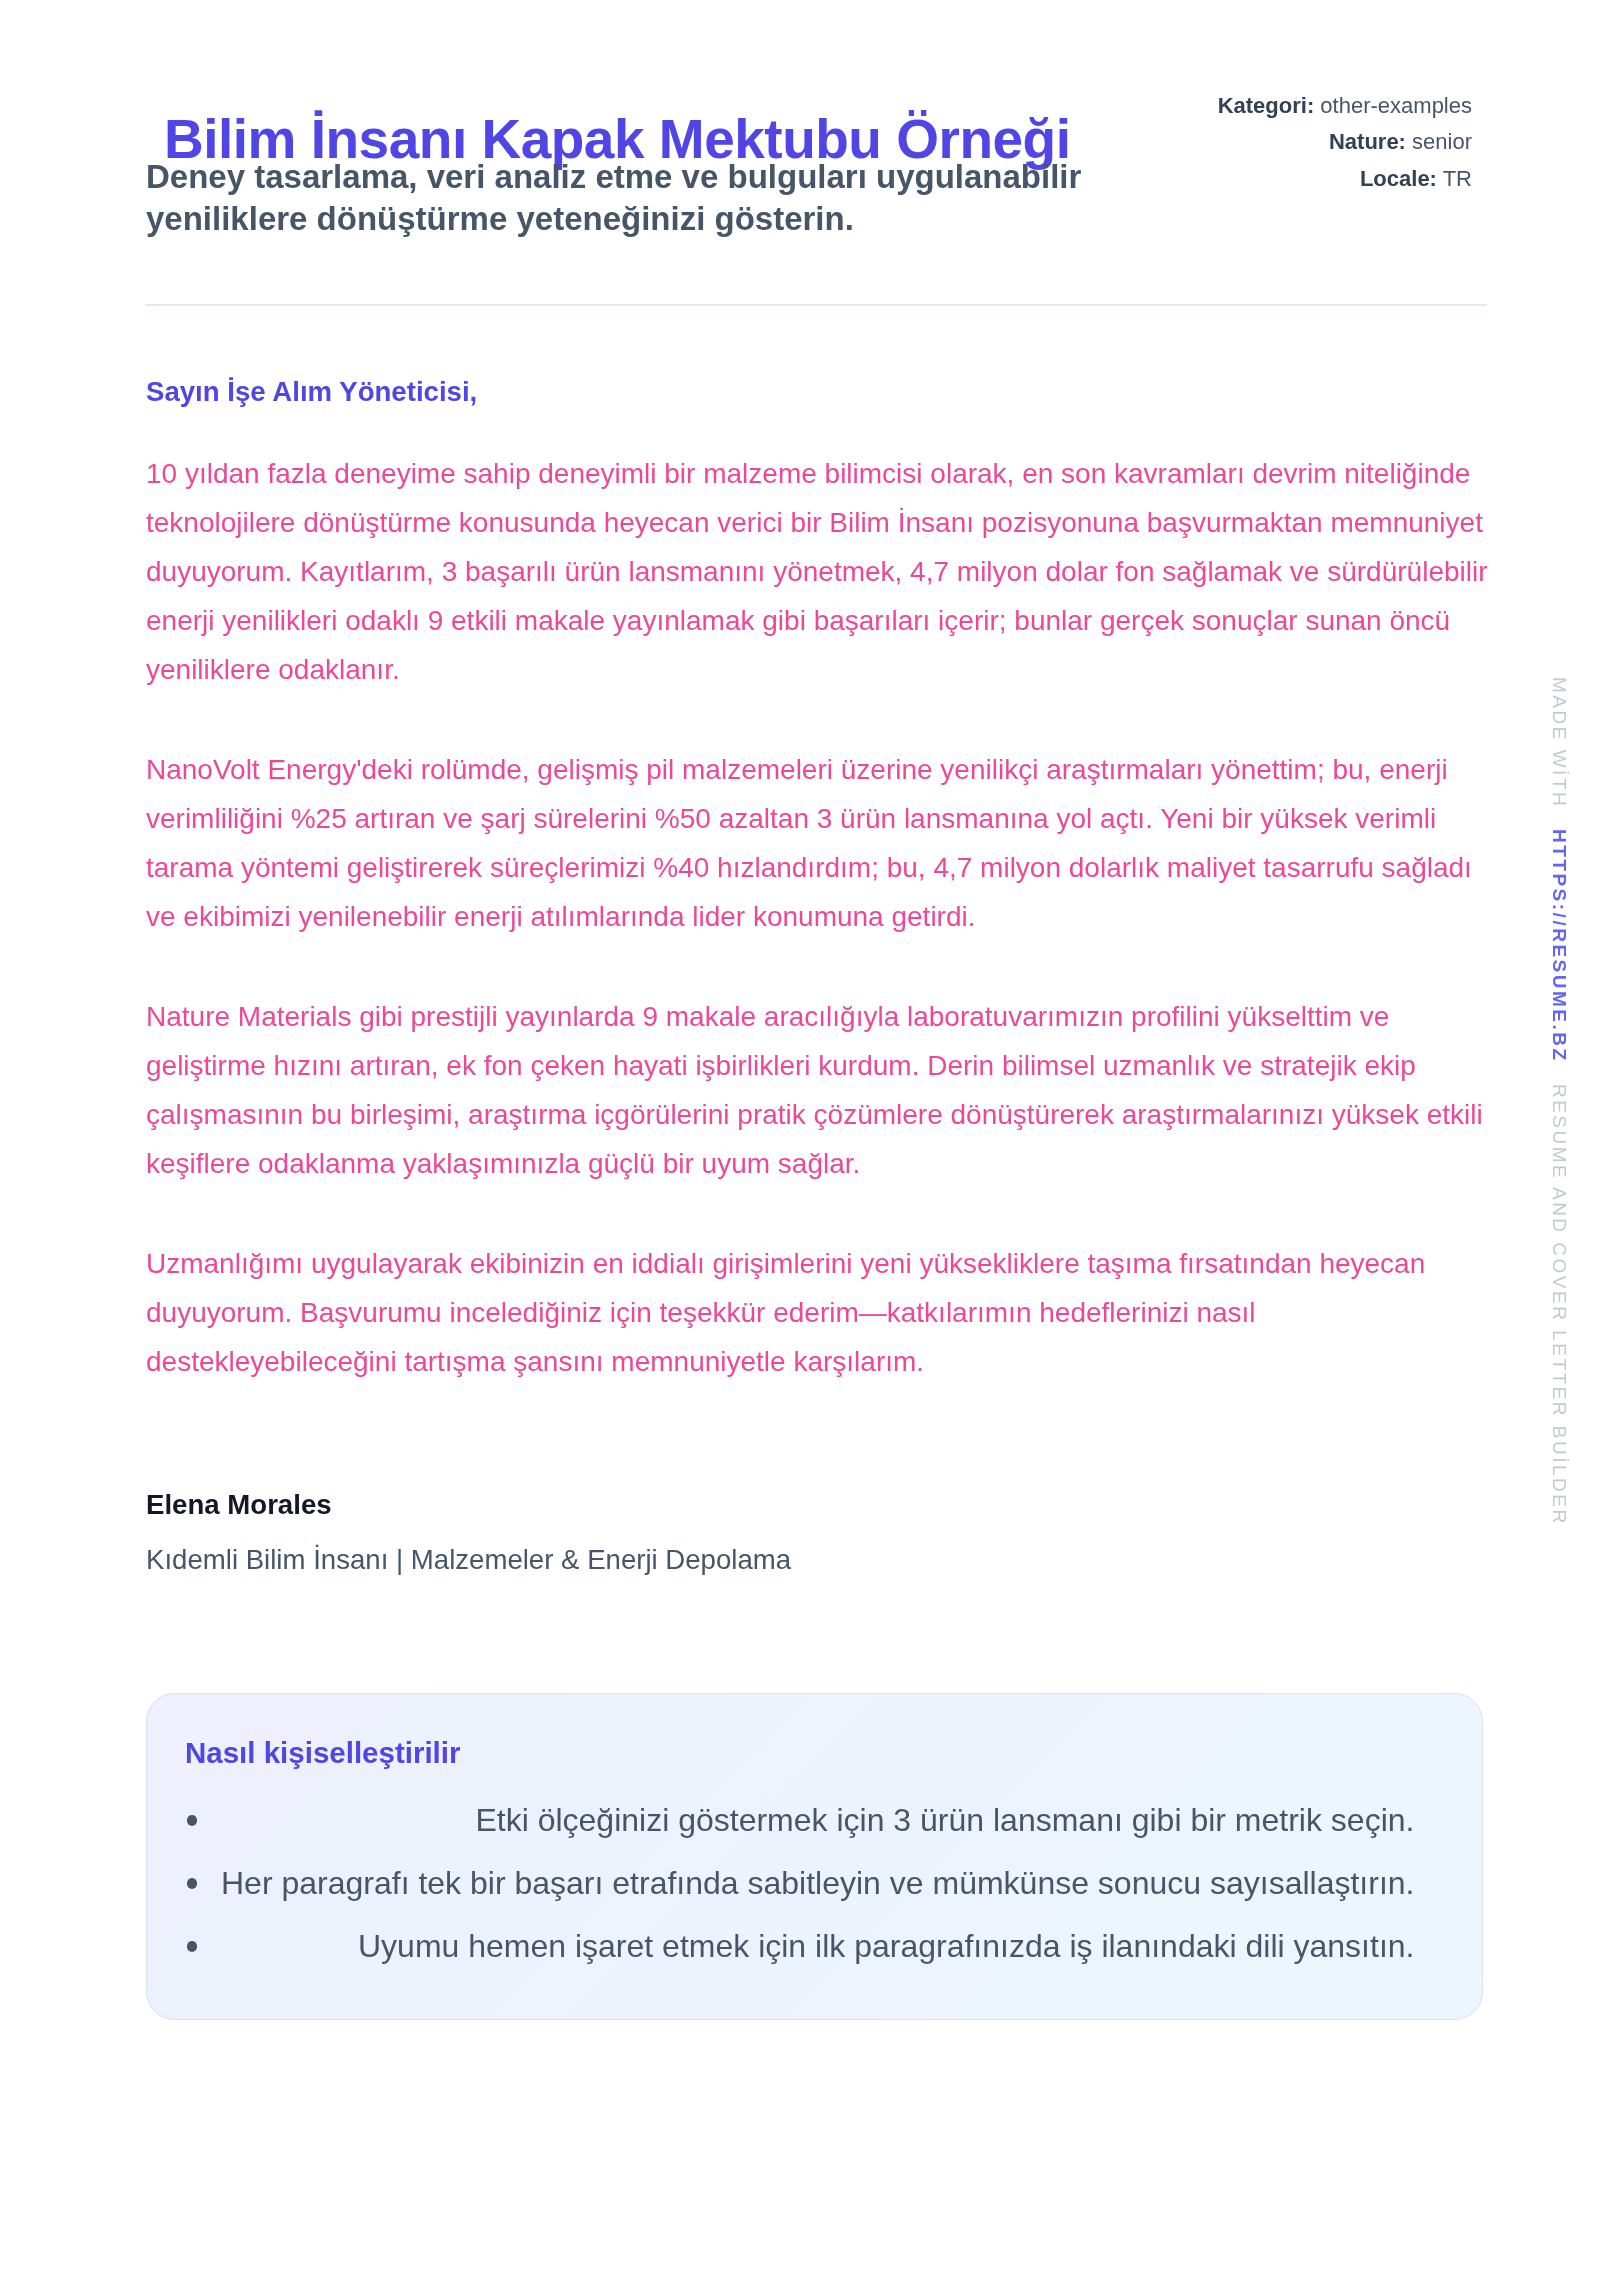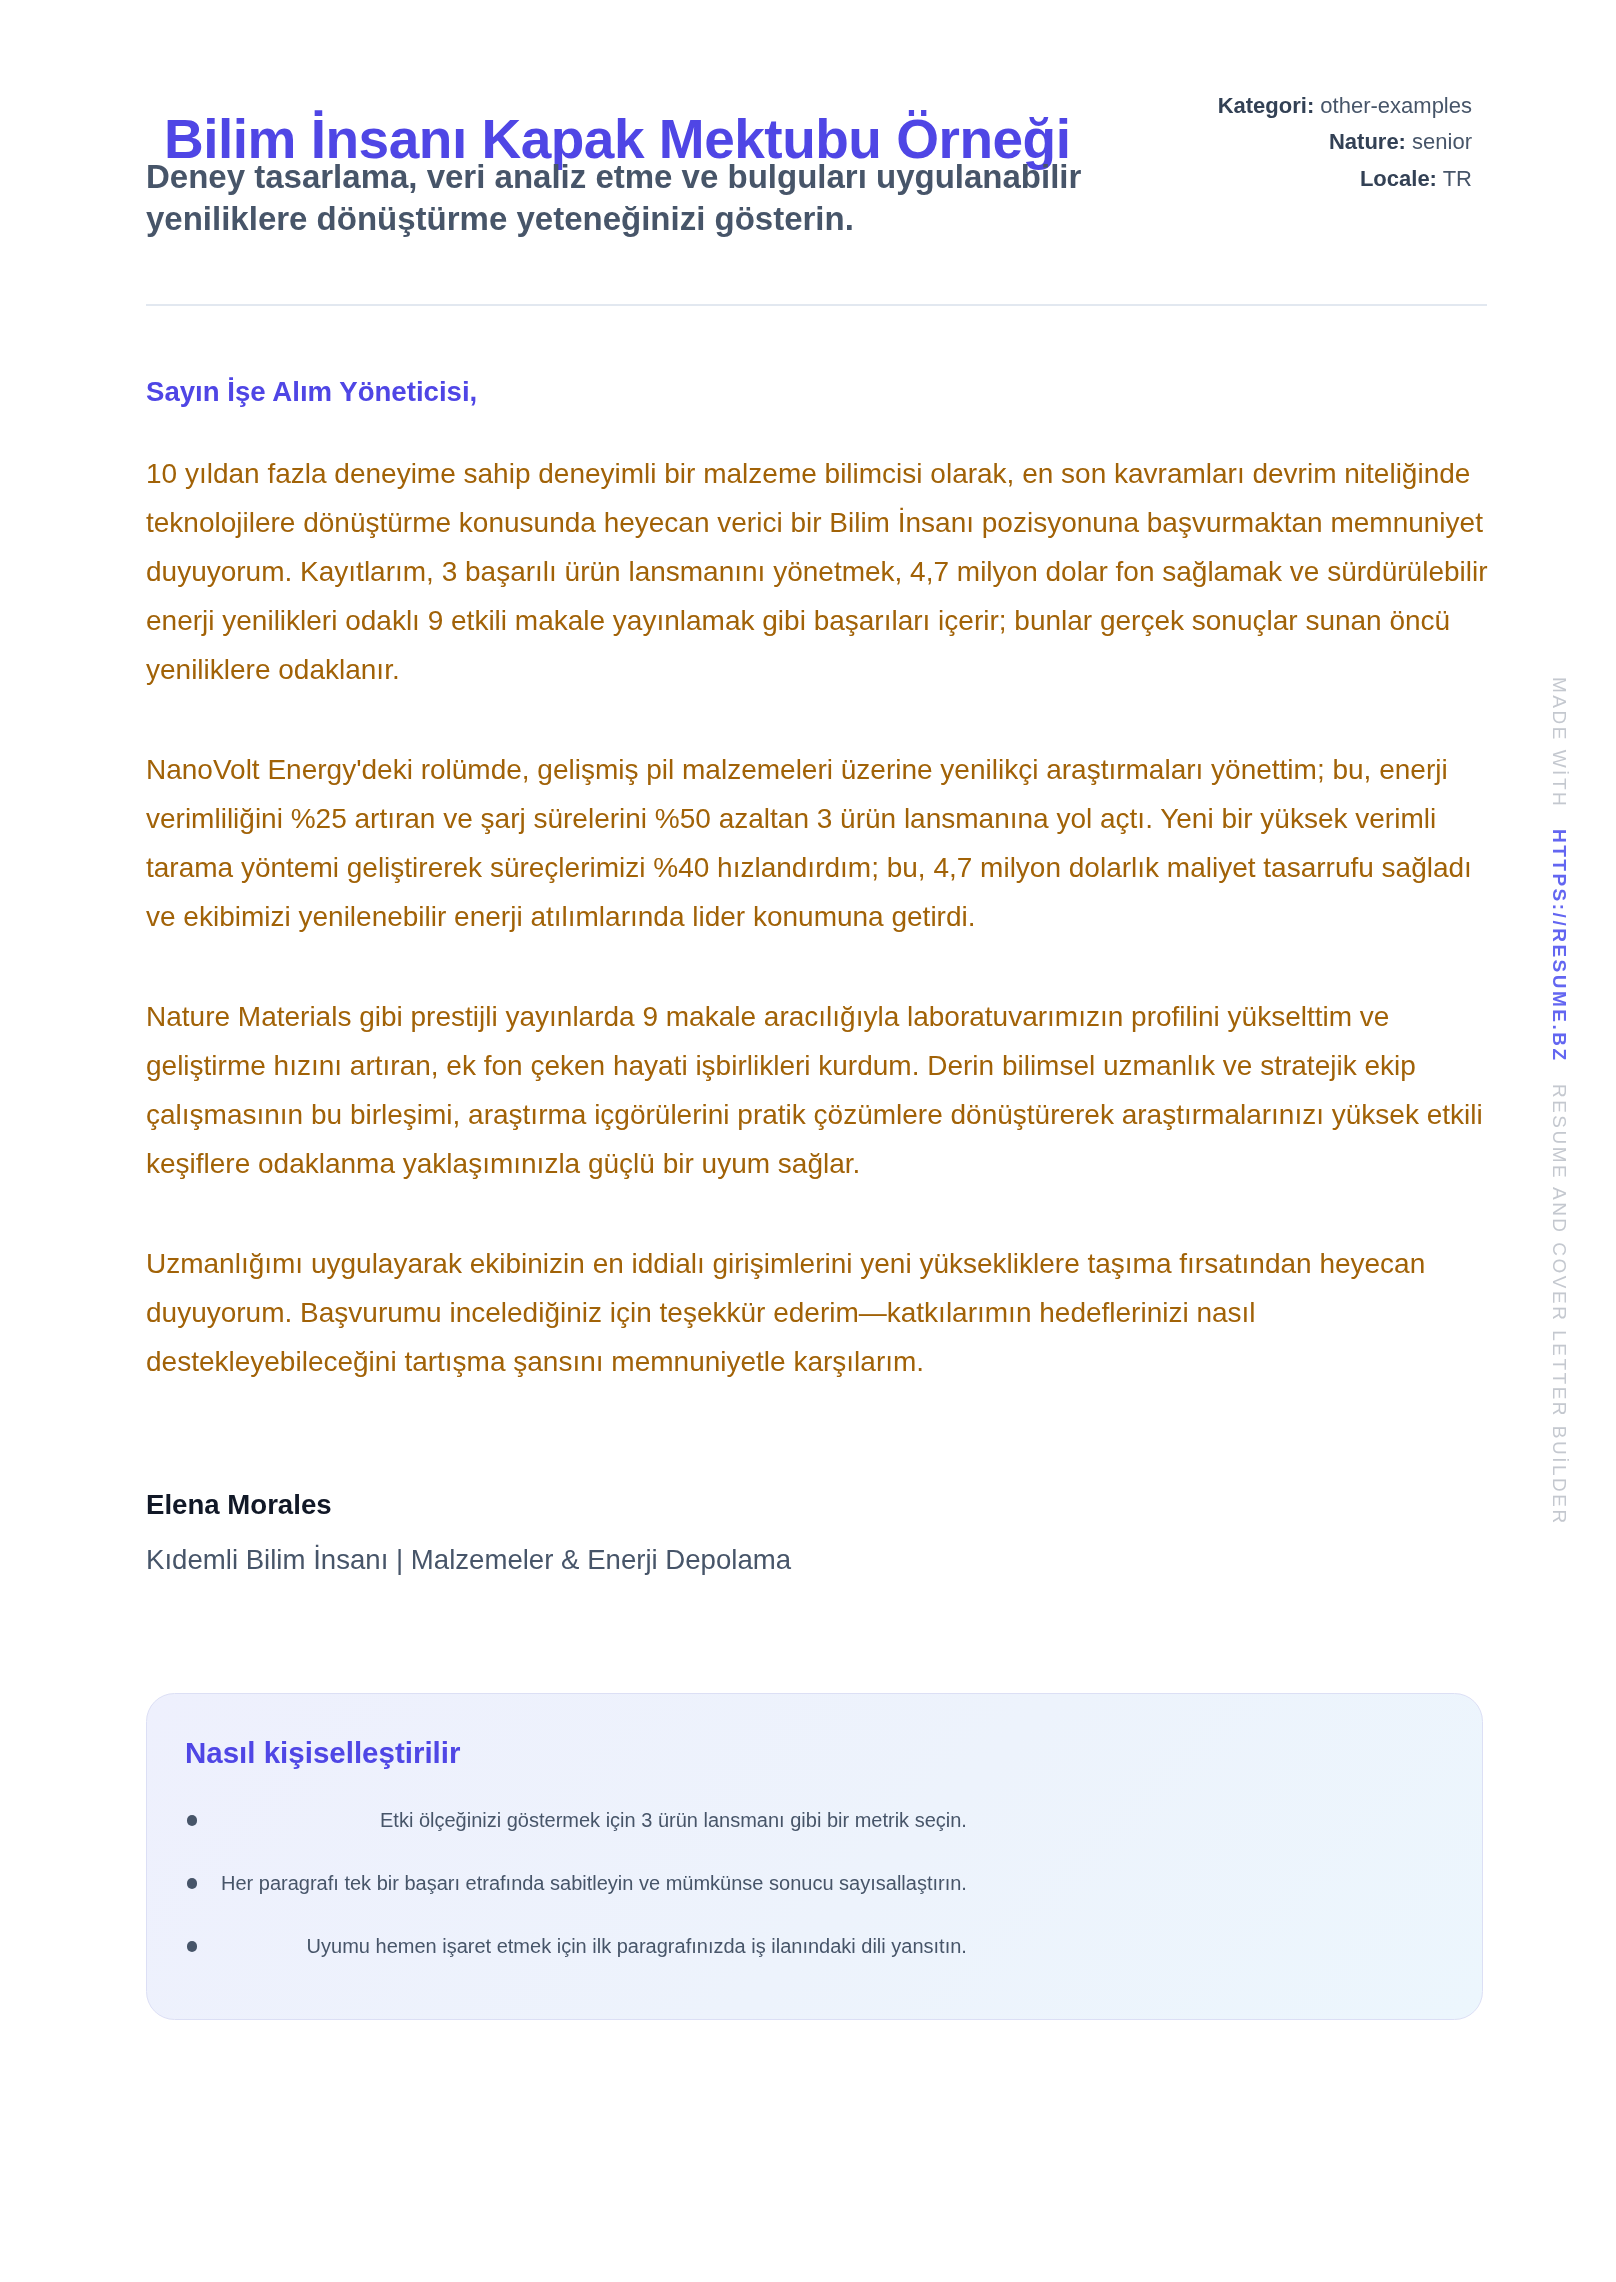--- a/index.html
+++ b/index.html
@@ -31,41 +31,41 @@
     position: absolute; left: 0; top: 304px; width: 1341px; height: 1.9px; background: #e2e8f0;
   }
 
   .salutation {
     position: absolute; left: 0; top: 373px; margin: 0;
     font-size: 27.6px; line-height: 38px; font-weight: 700; color: #4F46E5;
   }
 
   .body-text { position: absolute; left: 0; top: 449px; width: 1346px; }
   .para {
-    margin: 0 0 51px 0; font-size: 28px; line-height: 49px; color: #a16207;
+    margin: 0 0 51px 0; font-size: 28px; line-height: 49px; color: #ec4899;
   }
 
   .signature { position: absolute; left: 0; top: 1486px; }
   .sig-name { font-size: 27.6px; line-height: 38px; font-weight: 700; color: #111827; margin: 0; }
   .sig-title { font-size: 27.6px; line-height: 38px; color: #475569; margin: 17px 0 0 0; }
 
   .tips {
     position: absolute; left: 0; top: 1693px; width: 1337px; height: 327px;
     border: 1.9px solid #dcdff5; border-radius: 28.5px; box-sizing: border-box;
     background: linear-gradient(135deg, #eef0fd 0%, #edf3fc 55%, #ecf6fd 100%);
     text-align: right;
   }
   .tips-title {
     position: absolute; left: 38px; top: 38px; margin: 0;
     font-size: 29.5px; line-height: 42px; font-weight: 700; color: #4F46E5;
   }
   .tips-list { position: absolute; left: 38px; top: 105px; margin: 0; padding: 0; list-style: none; }
   .tip {
     position: relative; padding-left: 36px; margin: 0 0 21px 0;
-    font-size: 20px; line-height: 42px; color: #475569;
+    font-size: 32px; line-height: 42px; color: #475569;
   }
   .tip-bullet {
     position: absolute; left: 1.9px; top: 16px; width: 10.5px; height: 10.5px;
     border-radius: 50%; background: #475569;
   }
 
   .side-credit {
     position: absolute; left: 1548px; top: 677px; height: 789px;
     writing-mode: vertical-rl; white-space: nowrap;
     font-size: 19px; letter-spacing: 2.5px; color: #c4c8cf;

